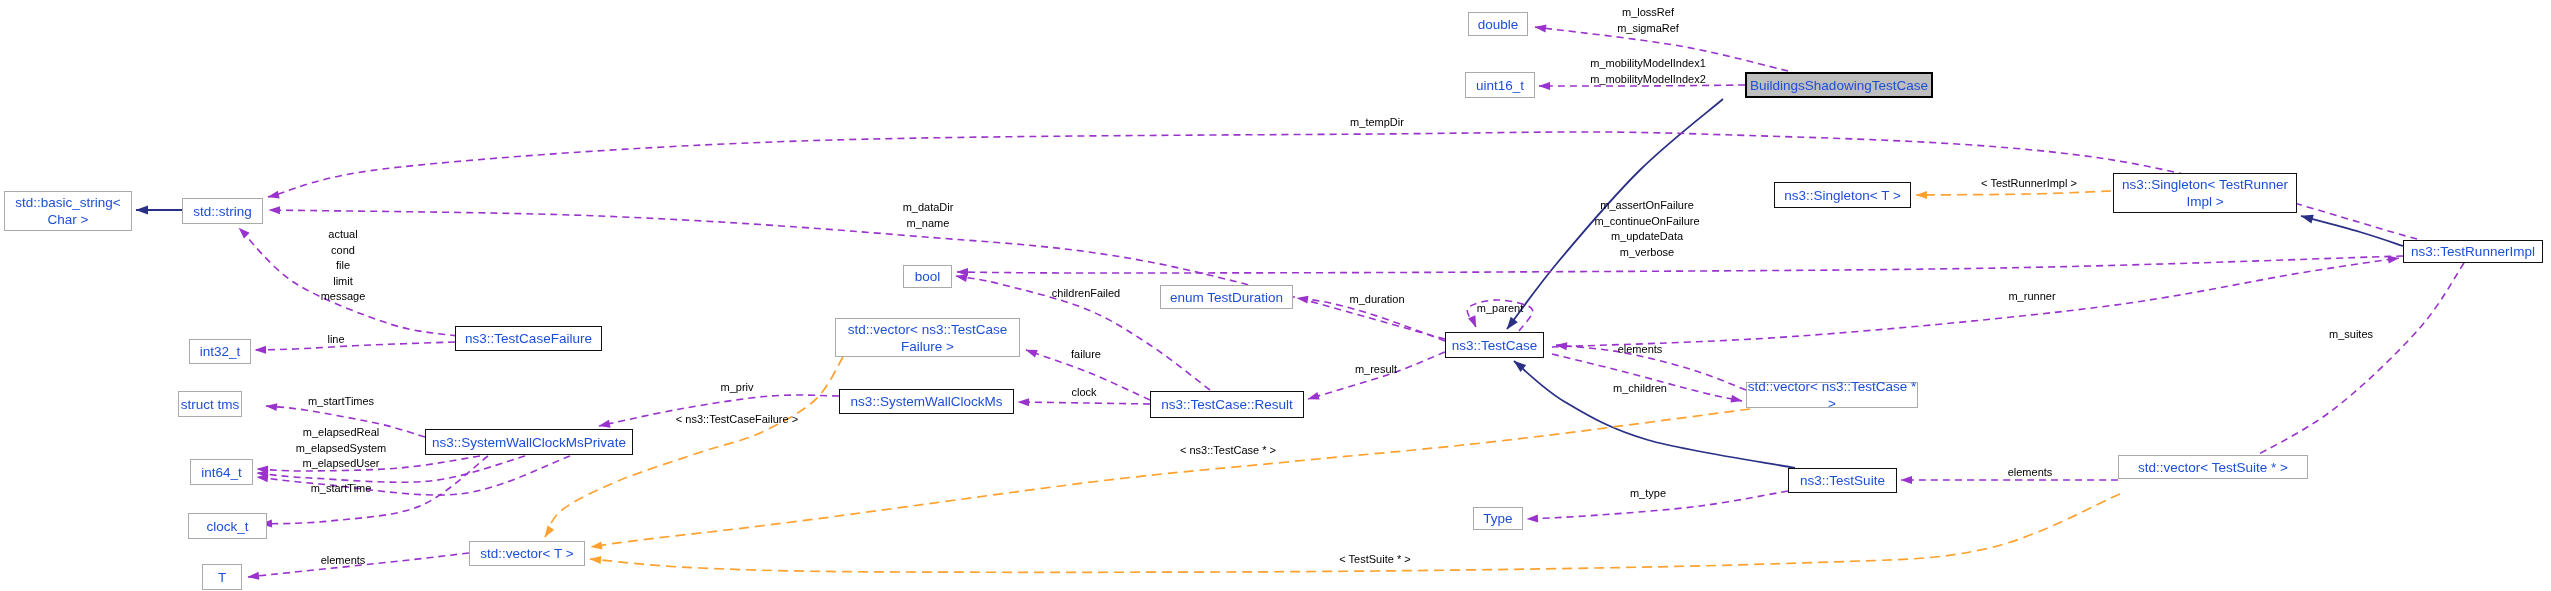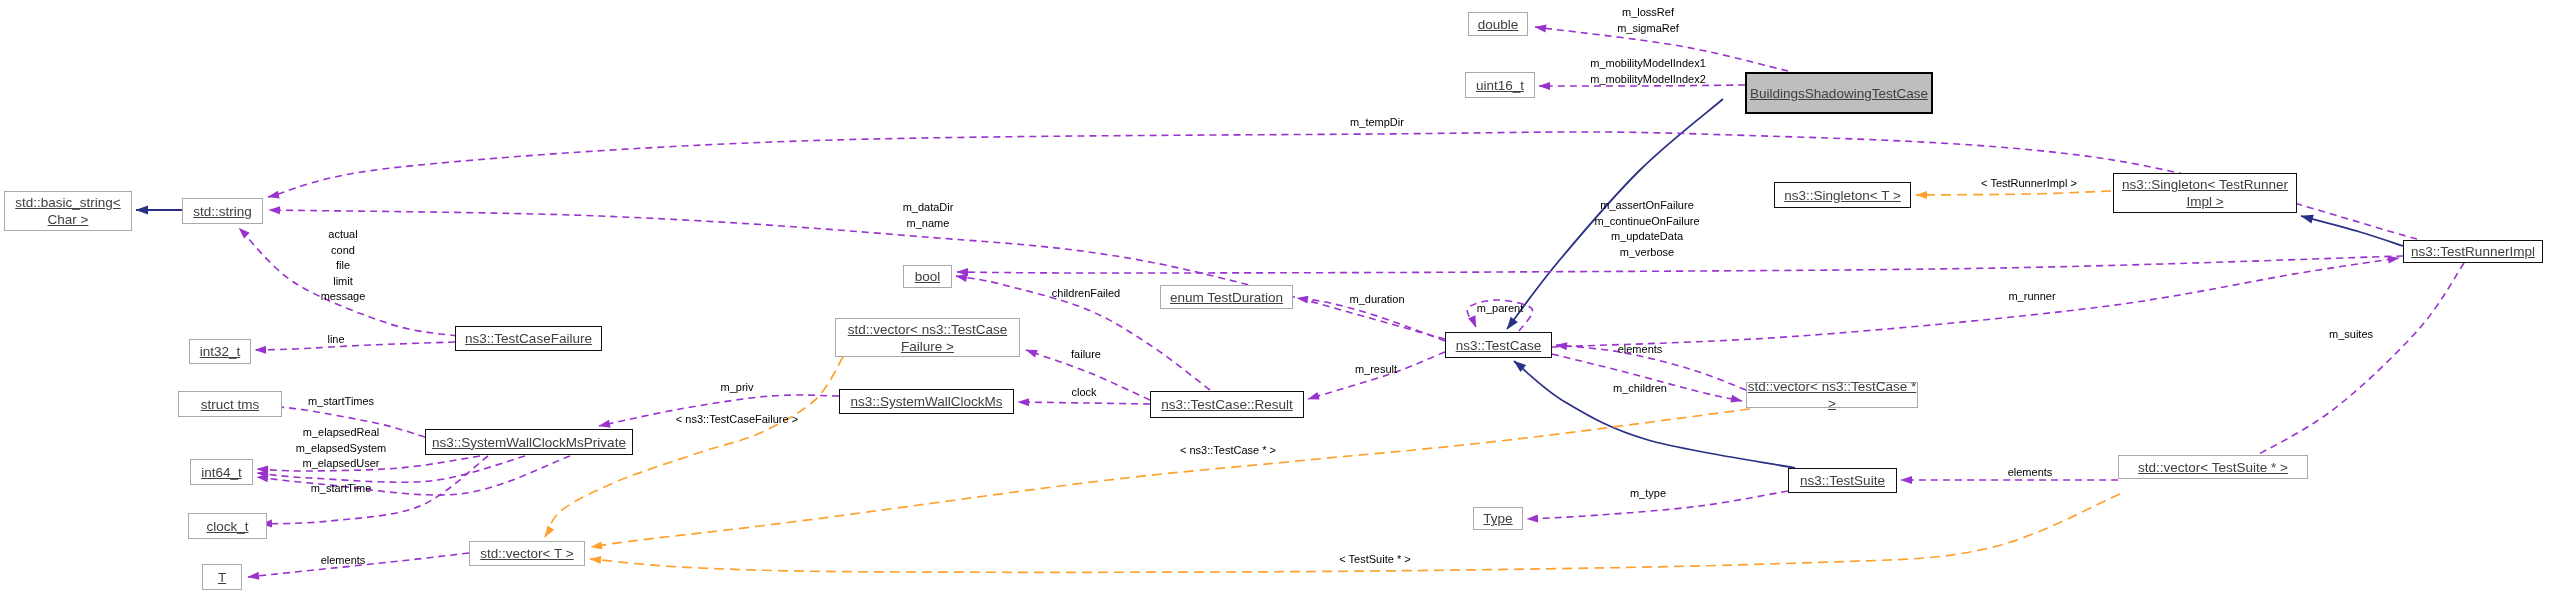--- a/index.html
+++ b/index.html
@@ -11,23 +11,22 @@
     overflow:hidden;
   }
   #edge-layer{position:absolute;left:0;top:0;}
   .node{
     position:absolute;
     display:flex;align-items:center;justify-content:center;
     text-align:center;
     background:#ffffff;
     box-sizing:border-box;
     white-space:pre-line;
-    font-size:13.5px;line-height:17px;color:#404040;
+    font-size:13.5px;line-height:17px;color:#1d4ed8;
     cursor:pointer;
-    text-decoration:underline;
   }
   .node.external{border:1px solid #aaaaaa;}
   .node.documented{border:1.5px solid #101010;}
   .node.focus{background:#bebebe;border:2.5px solid #000;}
   .edge-label{
     position:absolute;
     transform:translate(-50%,-50%);
     white-space:pre;text-align:center;
     font-size:11px;line-height:15.5px;color:#000000;
     pointer-events:none;
@@ -85,44 +84,44 @@
         <path d="M 2403,246 C 2395.8333333333335,243.66666666666666 2377,237 2360,232 C 2343,227 2310.8333333333335,218.66666666666666 2301,216" fill="none" stroke="#2a3085" stroke-width="1.8" marker-end="url(#arrow-inheritance)"></path>
         <path d="M 182,210 C 178.33333333333334,210 167.66666666666666,210 160,210 C 152.33333333333334,210 140,210 136,210" fill="none" stroke="#2a3085" stroke-width="1.8" marker-end="url(#arrow-inheritance)"></path>
       </g>
   </svg>
   <div id="nodes">
       <div class="node external" style="left: 4px; top: 191px; width: 128px; height: 40px;">std::basic_string&lt;
 Char &gt;</div>
       <div class="node external" style="left: 182px; top: 198px; width: 81px; height: 26px;">std::string</div>
       <div class="node external" style="left: 189px; top: 339px; width: 62px; height: 25px;">int32_t</div>
       <div class="node documented" style="left: 455px; top: 326px; width: 147px; height: 25px;">ns3::TestCaseFailure</div>
-      <div class="node external" style="left: 178px; top: 391px; width: 104px; height: 26px;">struct tms</div>
+      <div class="node external" style="left: 178px; top: 391px; width: 64px; height: 26px;">struct tms</div>
       <div class="node documented" style="left: 425px; top: 429px; width: 208px; height: 26px;">ns3::SystemWallClockMsPrivate</div>
       <div class="node external" style="left: 190px; top: 459px; width: 63px; height: 26px;">int64_t</div>
       <div class="node external" style="left: 188px; top: 513px; width: 79px; height: 26px;">clock_t</div>
       <div class="node external" style="left: 469px; top: 541px; width: 116px; height: 25px;">std::vector&lt; T &gt;</div>
       <div class="node external" style="left: 202px; top: 564px; width: 40px; height: 26px;">T</div>
       <div class="node external" style="left: 903px; top: 265px; width: 49px; height: 23px;">bool</div>
       <div class="node external" style="left: 1160px; top: 285px; width: 133px; height: 24px;">enum TestDuration</div>
       <div class="node external" style="left: 835px; top: 318px; width: 185px; height: 39px;">std::vector&lt; ns3::TestCase
 Failure &gt;</div>
       <div class="node documented" style="left: 839px; top: 389px; width: 175px; height: 25px;">ns3::SystemWallClockMs</div>
       <div class="node documented" style="left: 1150px; top: 391px; width: 154px; height: 27px;">ns3::TestCase::Result</div>
-      <div class="node documented" style="left: 1445px; top: 332px; width: 107px; height: 26px;">ns3::TestCase</div>
+      <div class="node documented" style="left: 1445px; top: 332px; width: 99px; height: 26px;">ns3::TestCase</div>
       <div class="node external" style="left: 1746px; top: 382px; width: 172px; height: 26px;">std::vector&lt; ns3::TestCase * &gt;</div>
       <div class="node documented" style="left: 1788px; top: 468px; width: 109px; height: 25px;">ns3::TestSuite</div>
       <div class="node external" style="left: 1473px; top: 507px; width: 50px; height: 23px;">Type</div>
       <div class="node external" style="left: 2118px; top: 455px; width: 190px; height: 24px;">std::vector&lt; TestSuite * &gt;</div>
       <div class="node documented" style="left: 1774px; top: 182px; width: 137px; height: 26px;">ns3::Singleton&lt; T &gt;</div>
       <div class="node documented" style="left: 2113px; top: 173px; width: 184px; height: 40px;">ns3::Singleton&lt; TestRunner
 Impl &gt;</div>
       <div class="node documented" style="left: 2403px; top: 240px; width: 140px; height: 23px;">ns3::TestRunnerImpl</div>
       <div class="node external" style="left: 1468px; top: 12px; width: 60px; height: 24px;">double</div>
       <div class="node external" style="left: 1465px; top: 72px; width: 70px; height: 26px;">uint16_t</div>
-      <div class="node focus" style="left: 1745px; top: 72px; width: 188px; height: 42px;">BuildingsShadowingTestCase</div>
+      <div class="node focus" style="left: 1745px; top: 72px; width: 188px; height: 26px;">BuildingsShadowingTestCase</div>
     </div>
   <div id="labels">
       <div class="edge-label" style="left: 1648px; top: 20px;">m_lossRef
 m_sigmaRef</div>
       <div class="edge-label" style="left: 1648px; top: 71px;">m_mobilityModelIndex1
 m_mobilityModelIndex2</div>
       <div class="edge-label" style="left: 1500px; top: 297px; margin-top: 12px;">m_parent</div>
       <div class="edge-label" style="left: 1377px; top: 123px;">m_tempDir</div>
       <div class="edge-label" style="left: 1647px; top: 229px;">m_assertOnFailure
 m_continueOnFailure

